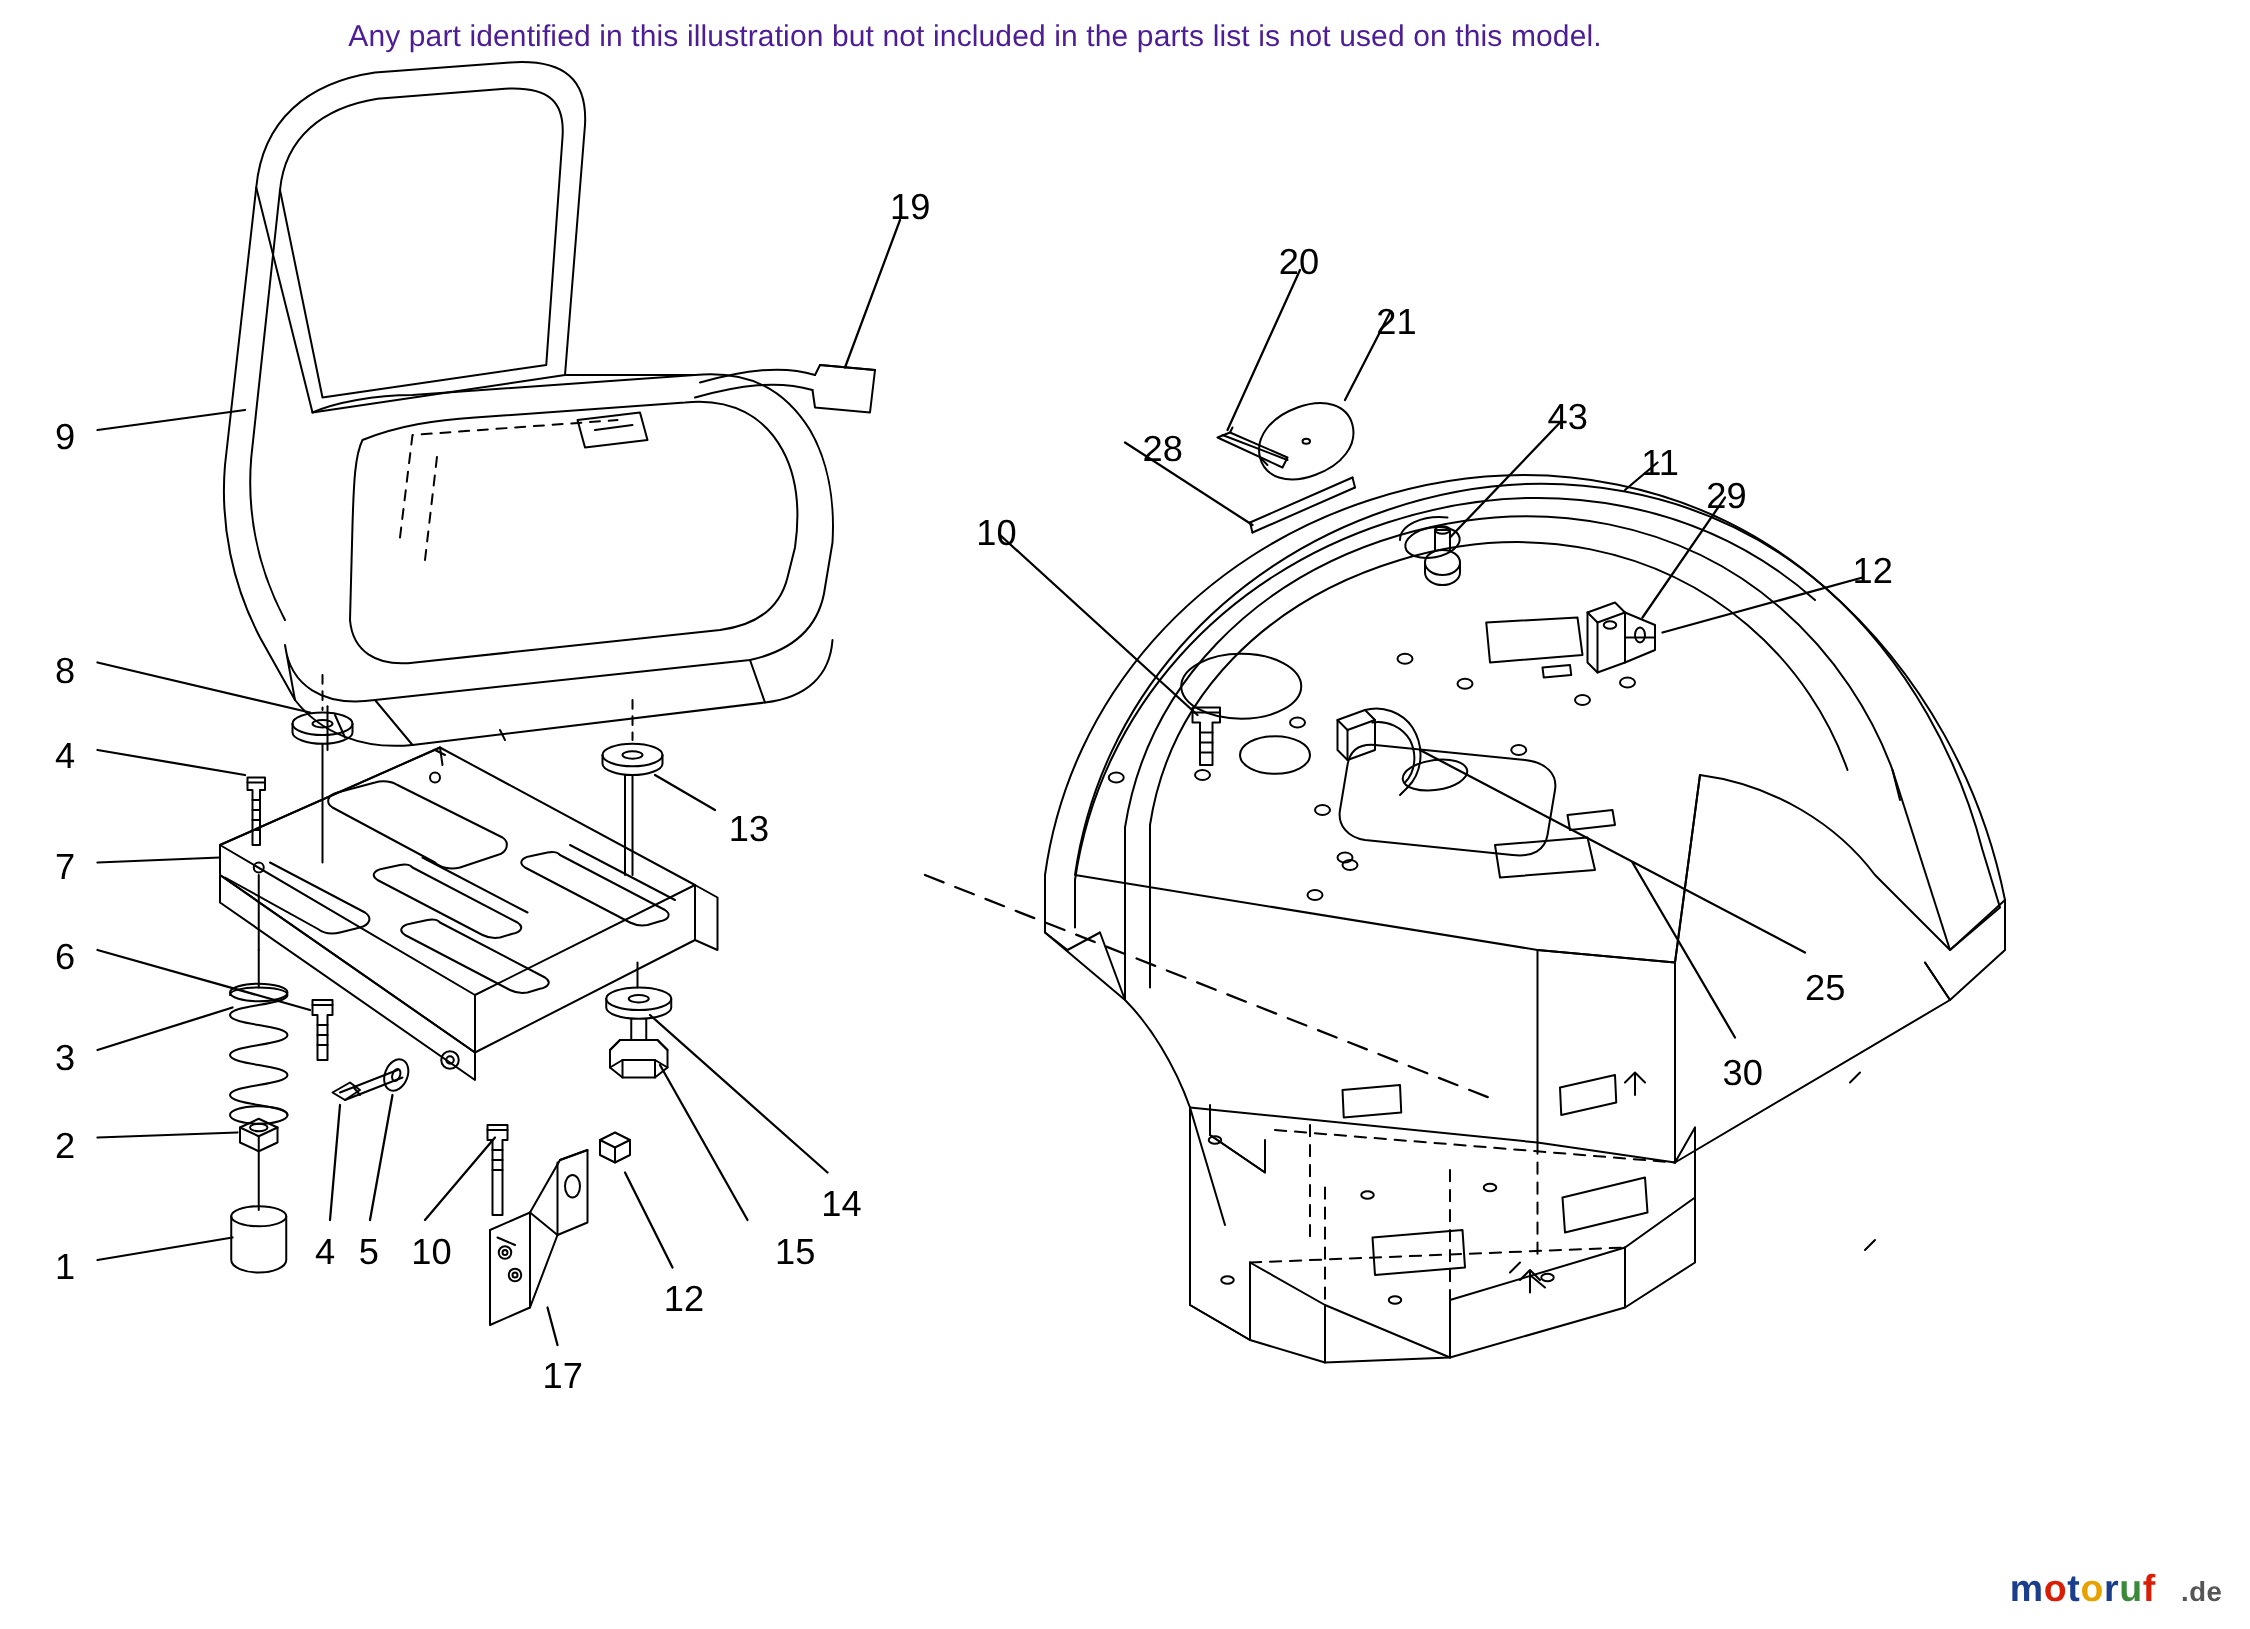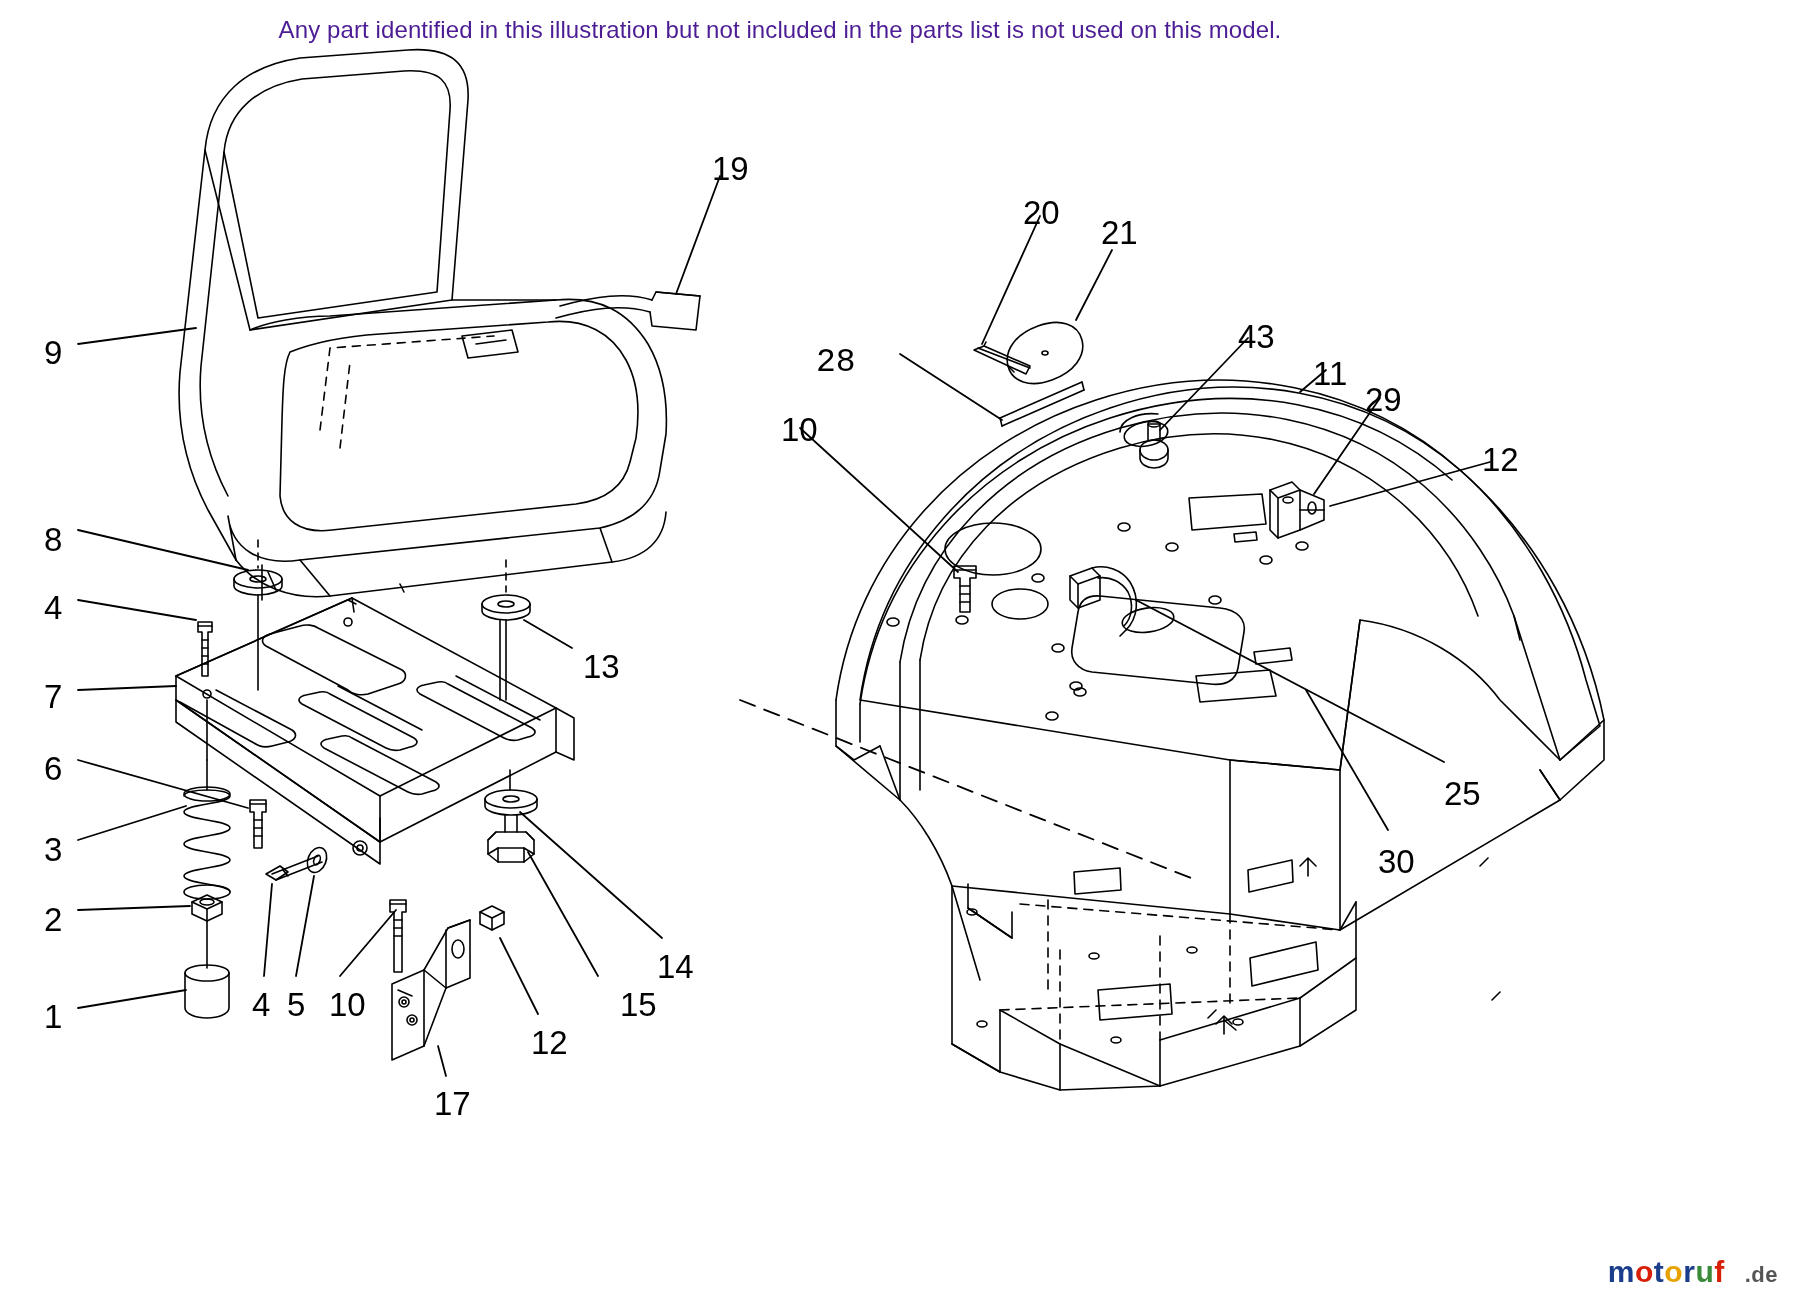--- a/index.html
+++ b/index.html
@@ -23,21 +23,21 @@
     top: 16px;
     left: 0;
     width: 1560px;
     text-align: center;
     font-size: 24px;
     color: #4c1d95;
     letter-spacing: 0.1px;
   }
   .callout {
     position: absolute;
-    font-size: 33px;
+    font-size: 29px;
     font-weight: normal;
     color: #000;
     line-height: 1;
     white-space: nowrap;
     text-align: right;
   }
   #diagram-svg {
     position: absolute;
     top: 0;
     left: 0;
@@ -418,23 +418,23 @@
       <path d="M1490 462 L1330 506"></path>
       <path d="M1444 762 L1136 600"></path>
       <path d="M1388 830 L1306 690"></path>
       <path d="M740 700 L1196 880" stroke-dasharray="16 10"></path>
     </g>
   </svg>
 
   <div id="callouts">
       <div class="callout" style="left: 712px; top: 152px;">19</div>
       <div class="callout" style="left: 1023px; top: 196px;">20</div>
-      <div class="callout" style="left: 1101px; top: 216px;">21</div>
+      <div class="callout" style="left: 1101px; top: 244px;">21</div>
       <div class="callout" style="left: 44px; top: 336px;">9</div>
-      <div class="callout" style="left: 816px; top: 346px; font-family: Liberation Mono, monospace;">28</div>
+      <div class="callout" style="left: 914px; top: 346px;">28</div>
       <div class="callout" style="left: 1238px; top: 320px;">43</div>
       <div class="callout" style="left: 1313px; top: 357px;">11</div>
       <div class="callout" style="left: 1365px; top: 383px;">29</div>
       <div class="callout" style="left: 781px; top: 413px;">10</div>
       <div class="callout" style="left: 1482px; top: 443px;">12</div>
       <div class="callout" style="left: 44px; top: 523px;">8</div>
       <div class="callout" style="left: 44px; top: 591px;">4</div>
       <div class="callout" style="left: 583px; top: 650px;">13</div>
       <div class="callout" style="left: 44px; top: 680px;">7</div>
       <div class="callout" style="left: 44px; top: 752px;">6</div>

